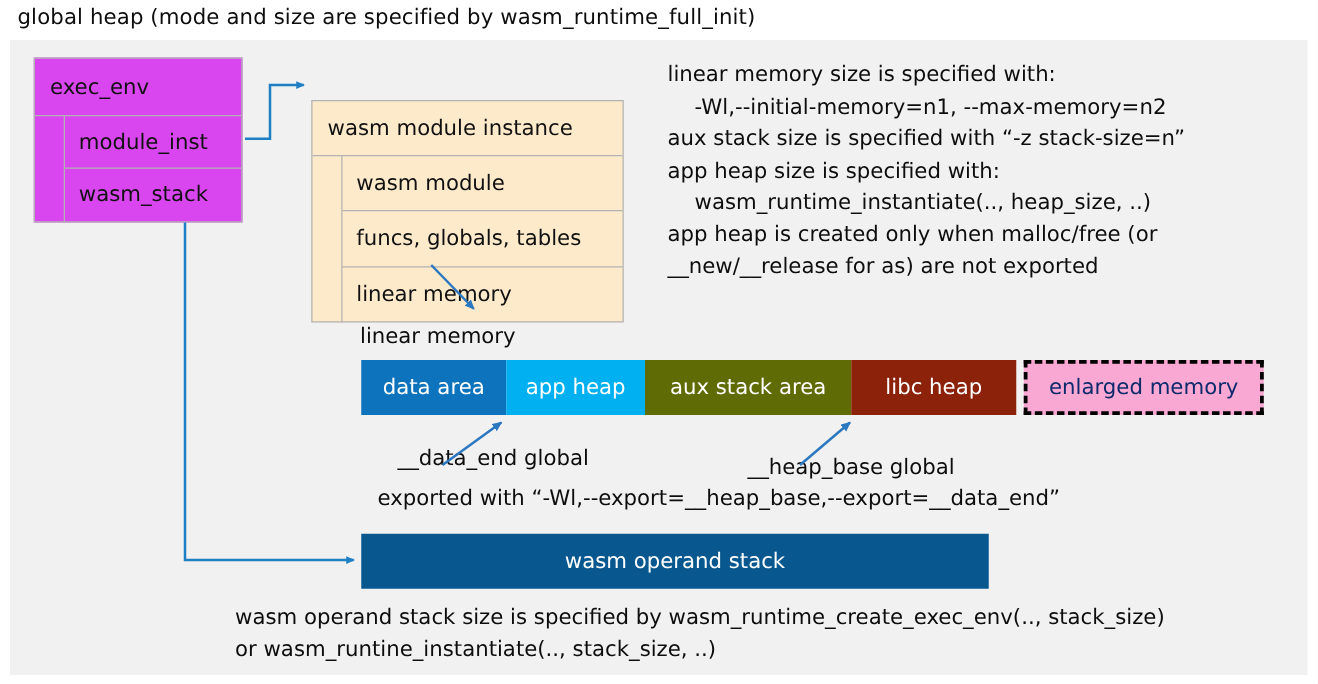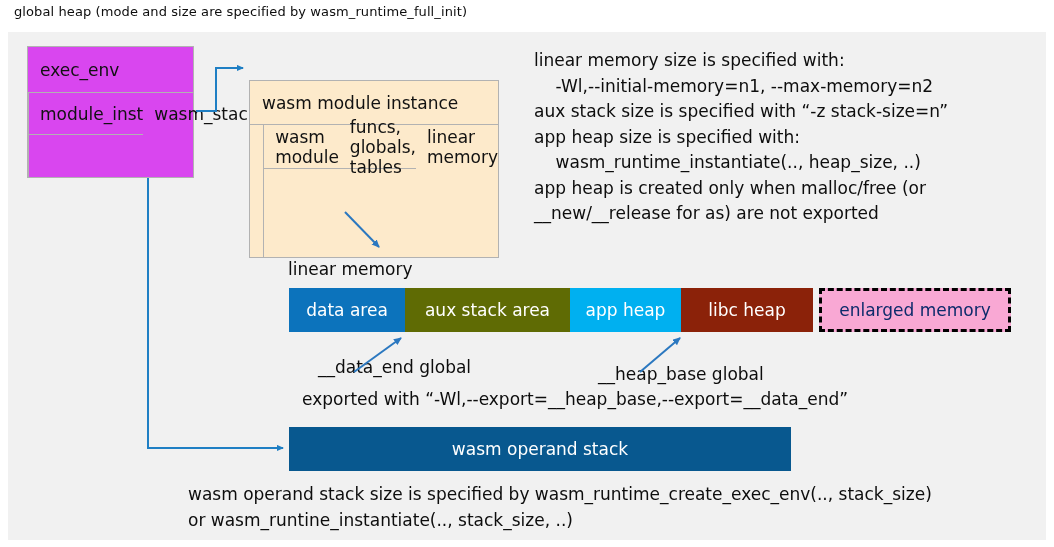--- a/index.html
+++ b/index.html
@@ -19,21 +19,21 @@
     left: 0; top: 0;
     width: 1054px;
     height: 547px;
   }
   .abs { position: absolute; }
 
   
   #diagram-title {
     left: 14px;
     top: 4px;
-    font-size: 13px;
+    font-size: 17px;
     color: #0d0d0d;
     white-space: nowrap;
     letter-spacing: 0.1px;
   }
 
   
   #canvas-panel {
     left: 8px;
     top: 32px;
     width: 1038px;
@@ -59,21 +59,21 @@
     display: flex;
     box-sizing: border-box;
   }
   .struct-gutter {
     box-sizing: border-box;
     border-right: 1px solid #b2b2b2;
   }
   .struct-rows {
     flex: 1;
     display: flex;
-    flex-direction: row;
+    flex-direction: column;
     box-sizing: border-box;
   }
   .struct-row {
     box-sizing: border-box;
     display: flex;
     align-items: center;
     padding-left: 11px;
     font-size: 17px;
     color: #111111;
     border-bottom: 1px solid #b2b2b2;
@@ -240,22 +240,22 @@
 aux stack size is specified with “-z stack-size=n”
 app heap size is specified with:
     wasm_runtime_instantiate(.., heap_size, ..)
 app heap is created only when malloc/free (or
 __new/__release for as) are not exported</div>
 
   <div class="abs" id="linear-memory-label">linear memory</div>
 
   <div class="abs" id="memory-bar">
       <div class="mem-seg" style="width: 116px; background: rgb(12, 115, 188); color: rgb(255, 255, 255);">data area</div>
+      <div class="mem-seg" style="width: 111px; background: rgb(0, 176, 240); color: rgb(255, 255, 255);">app heap</div>
       <div class="mem-seg" style="width: 165px; background: rgb(95, 107, 4); color: rgb(255, 255, 255);">aux stack area</div>
-      <div class="mem-seg" style="width: 111px; background: rgb(0, 176, 240); color: rgb(255, 255, 255);">app heap</div>
       <div class="mem-seg" style="width: 132px; background: rgb(139, 34, 9); color: rgb(255, 255, 255);">libc heap</div>
       <div class="mem-seg dashed" style="width: 192px; color: rgb(13, 43, 107);">enlarged memory</div>
     </div>
 
   <div class="abs" id="data-end-label">__data_end global</div>
   <div class="abs" id="heap-base-label">__heap_base global</div>
   <div class="abs" id="export-note">exported with “-Wl,--export=__heap_base,--export=__data_end”</div>
 
   <div class="abs" id="operand-stack-box" style="background: rgb(8, 88, 143);">wasm operand stack</div>
   <div class="abs" id="operand-stack-note">wasm operand stack size is specified by wasm_runtime_create_exec_env(.., stack_size)

